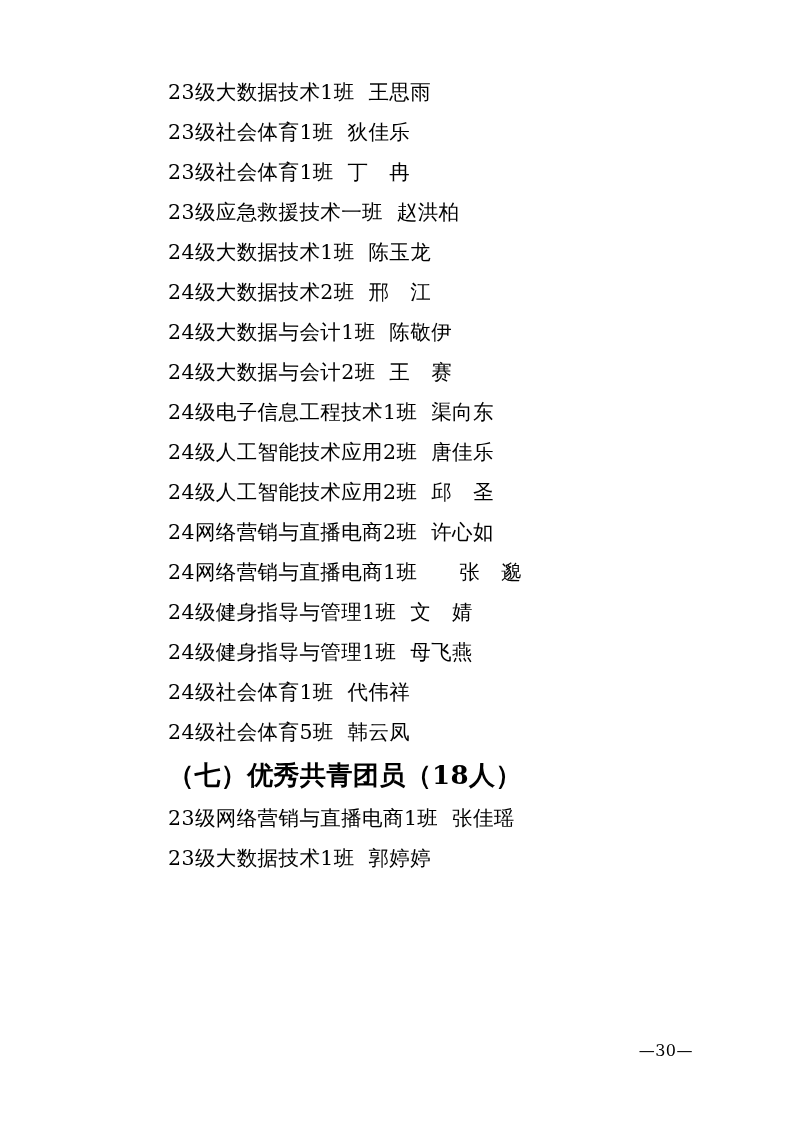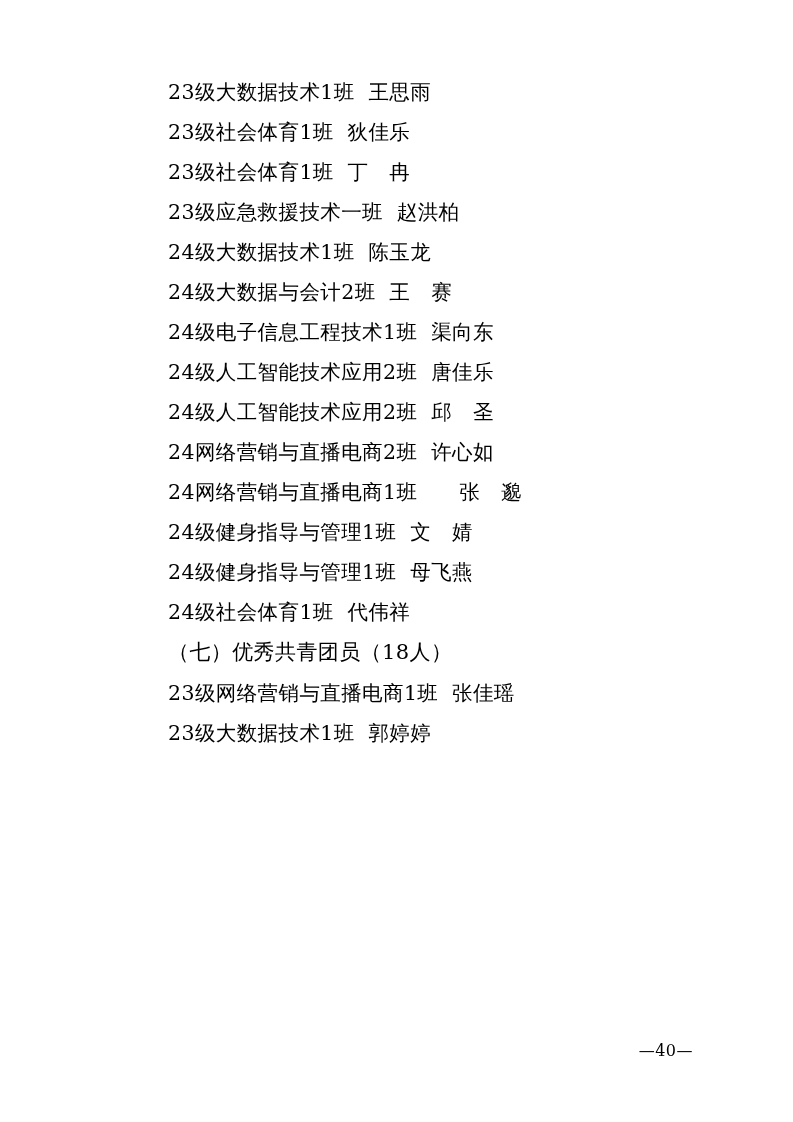--- a/index.html
+++ b/index.html
@@ -33,26 +33,26 @@
     line-height: 1.0;
     margin: 0 0 19.5px 0;
     white-space: pre;
     letter-spacing: 0.4px;
     font-weight: 500;
   }
   .line.indent {
     text-indent: 21px;
   }
   .section-heading {
-    font-size: 21px;
+    font-size: 26px;
     line-height: 1.0;
     margin: 0 0 19.5px 0;
     white-space: pre;
     text-indent: 21px;
-    font-weight: normal;
+    font-weight: bold;
     letter-spacing: 0.4px;
   }
   .page-number {
     position: absolute;
     right: 100px;
     bottom: 62px;
     font-size: 16px;
     letter-spacing: 0.5px;
     font-family: "DejaVu Serif", "Liberation Serif", serif;
   }
@@ -60,30 +60,33 @@
 </head>
 <body>
 
 <div class="page">
   <div class="doc-body">
     <p class="line indent">23级大数据技术1班  王思雨</p>
     <p class="line indent">23级社会体育1班  狄佳乐</p>
     <p class="line indent">23级社会体育1班  丁　冉</p>
     <p class="line indent">23级应急救援技术一班  赵洪柏</p>
     <p class="line indent">24级大数据技术1班  陈玉龙</p>
+    <p class="line indent">24级大数据技术2班  邢　江</p>
+    <p class="line indent">24级大数据与会计1班  陈敬伊</p>
     <p class="line indent">24级大数据与会计2班  王　赛</p>
     <p class="line indent">24级电子信息工程技术1班  渠向东</p>
     <p class="line indent">24级人工智能技术应用2班  唐佳乐</p>
     <p class="line indent">24级人工智能技术应用2班  邱　圣</p>
     <p class="line indent">24网络营销与直播电商2班  许心如</p>
     <p class="line indent">24网络营销与直播电商1班　　张　邈</p>
     <p class="line indent">24级健身指导与管理1班  文　婧</p>
     <p class="line indent">24级健身指导与管理1班  母飞燕</p>
     <p class="line indent">24级社会体育1班  代伟祥</p>
+    <p class="line indent">24级社会体育5班  韩云凤</p>
 
     <p class="section-heading">（七）优秀共青团员（18人）</p>
 
     <p class="line indent">23级网络营销与直播电商1班  张佳瑶</p>
     <p class="line indent">23级大数据技术1班  郭婷婷</p>
   </div>
 </div>
 
-<div class="page-number">—40—</div>
+<div class="page-number">—30—</div>
 
 </body></html>

